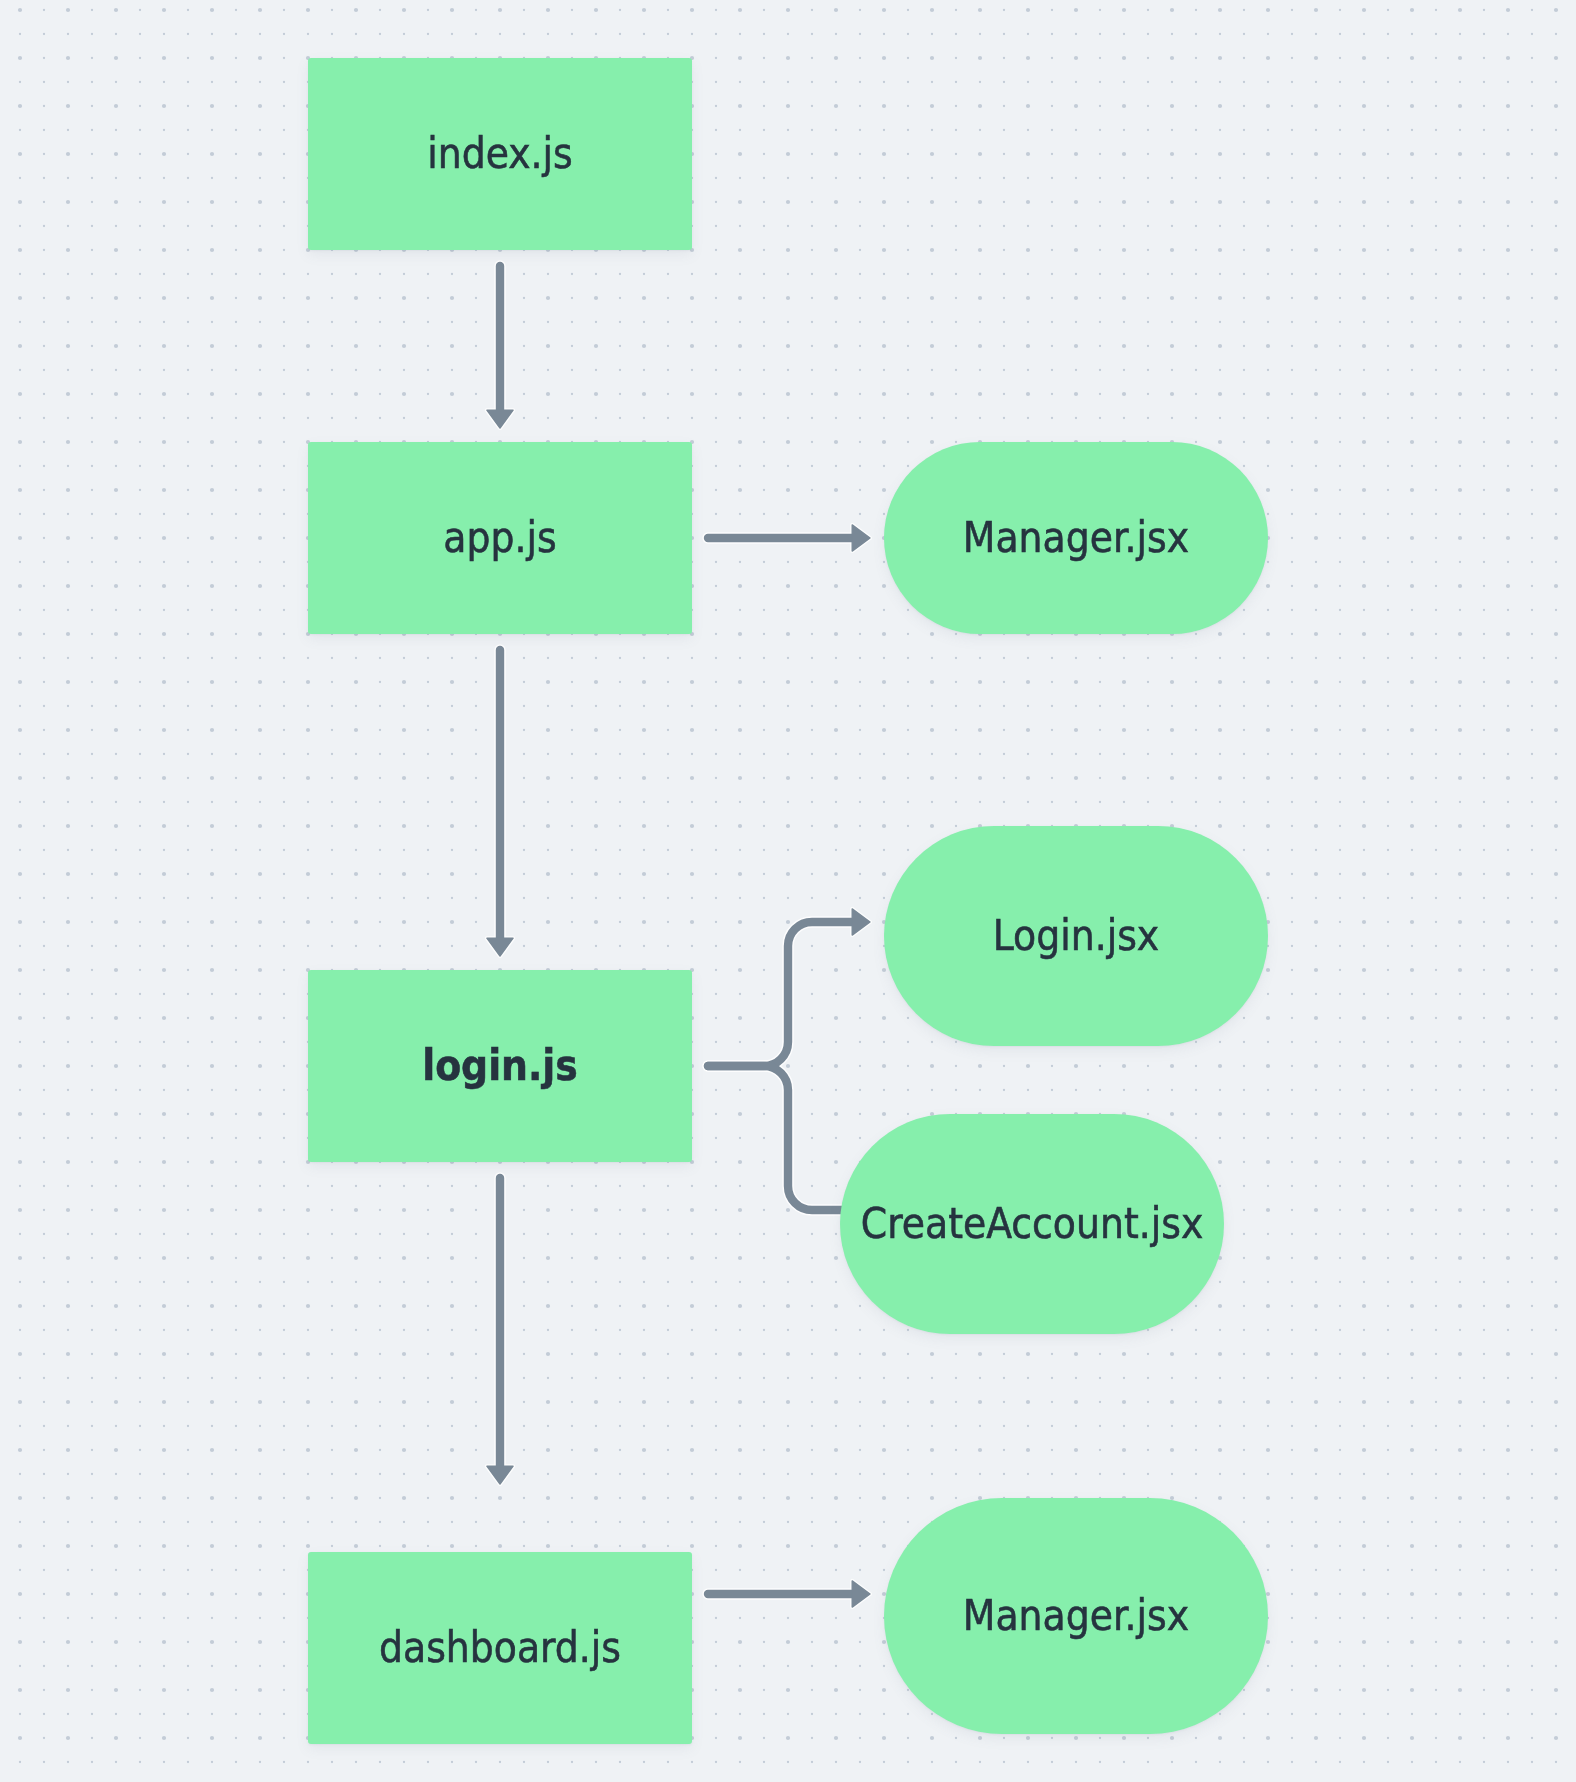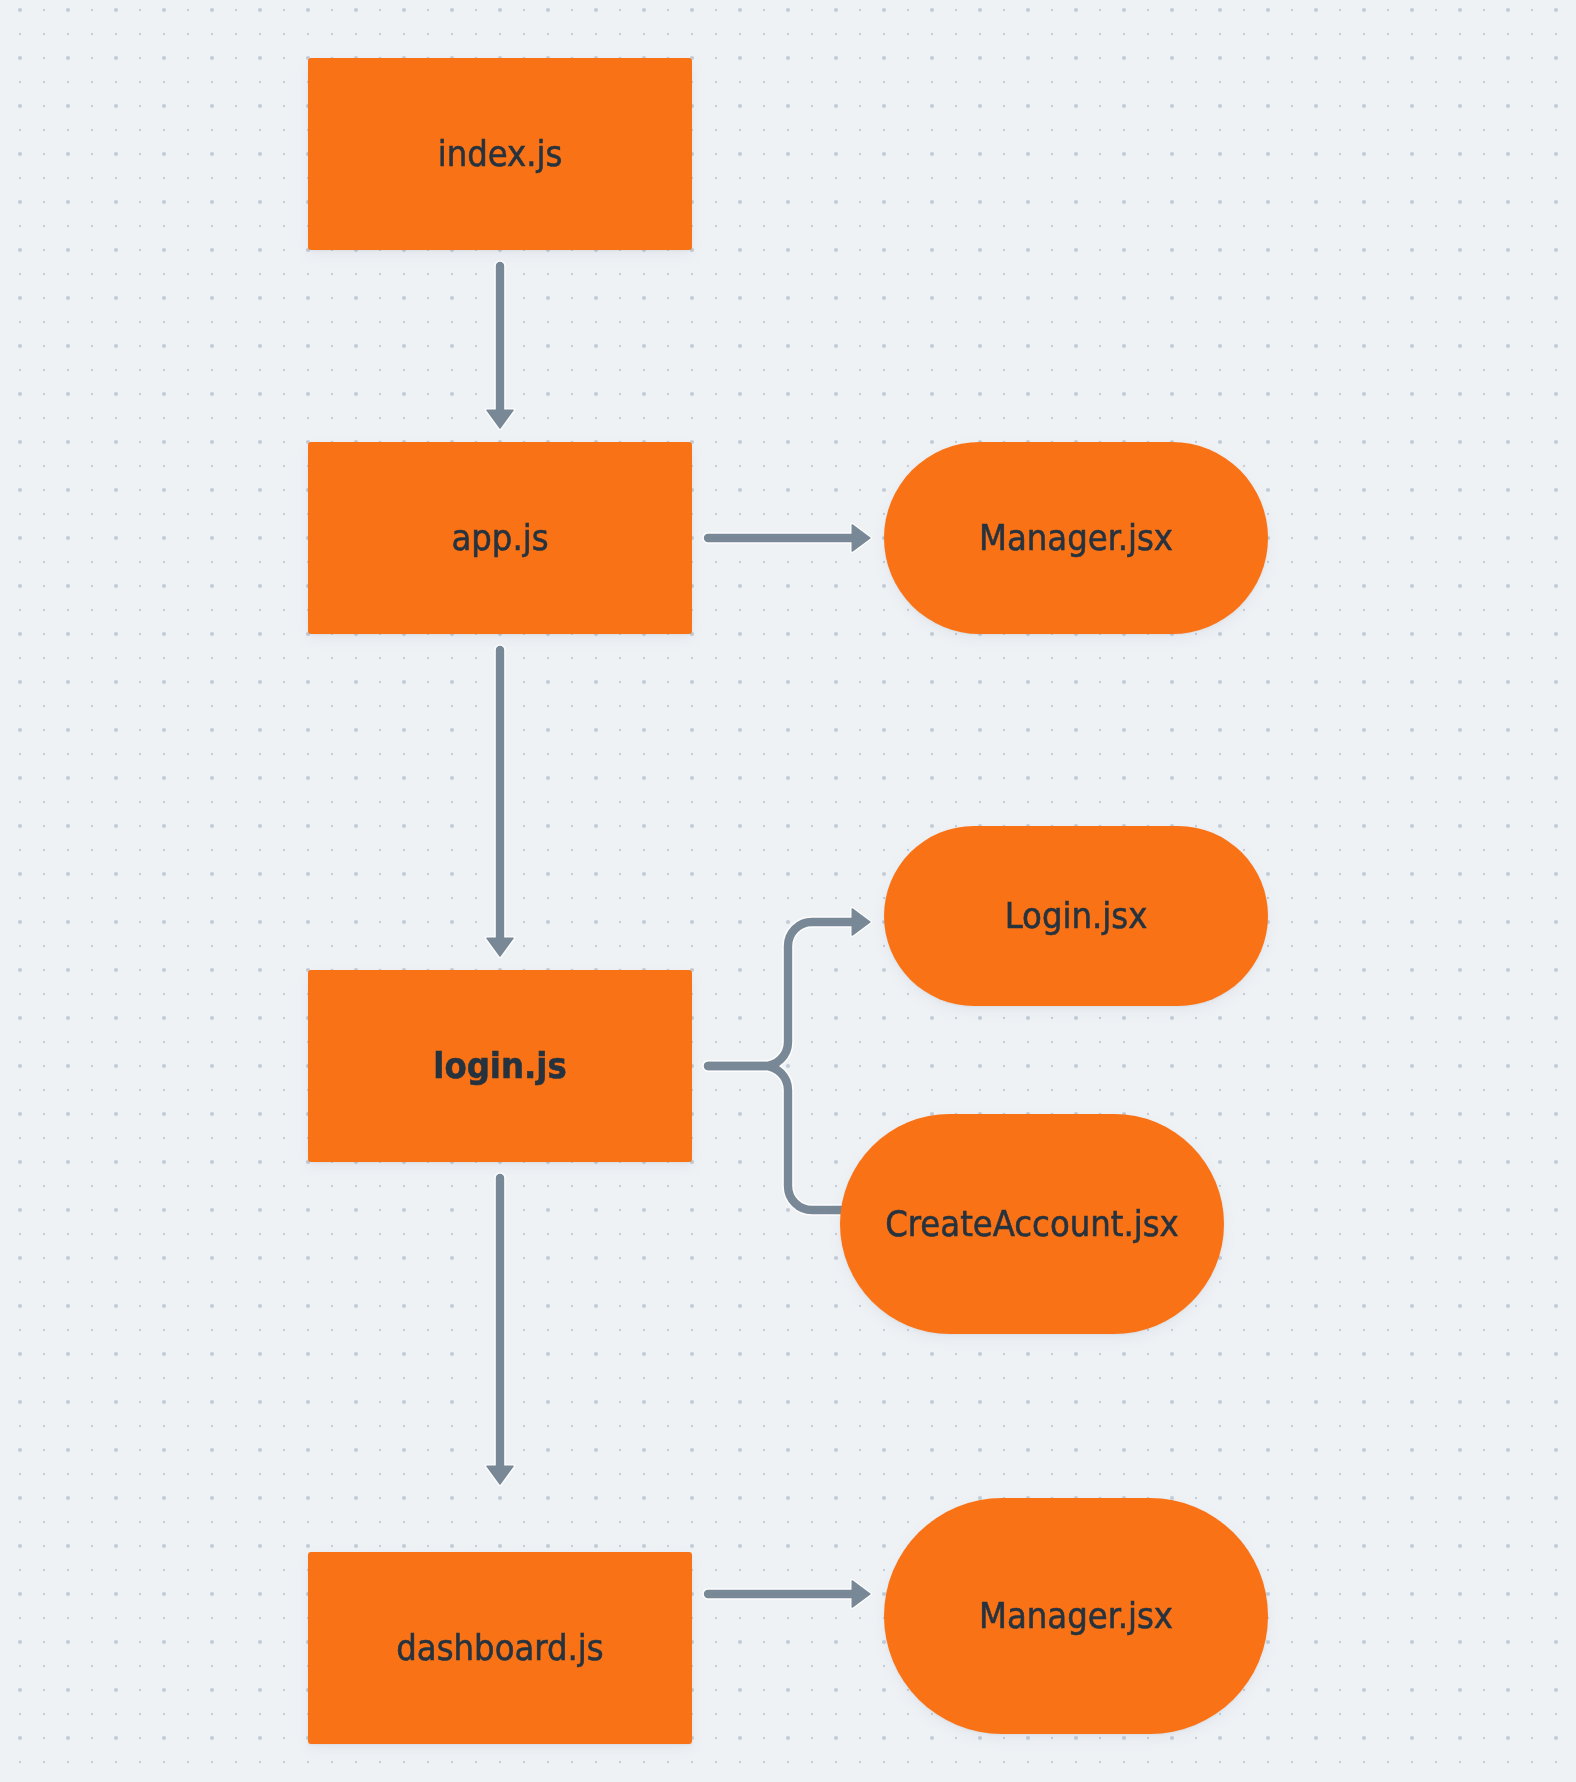--- a/index.html
+++ b/index.html
@@ -12,25 +12,25 @@
     overflow:hidden;
     position:relative;
     -webkit-font-smoothing:antialiased;
   }
   #canvas { position:absolute; left:0; top:0; width:1576px; height:1782px; }
   svg.dots { position:absolute; left:0; top:0; width:1576px; height:1782px; }
   .node {
     position:absolute;
     will-change:transform;
     transform:translateZ(0);
-    background:#f97316;
+    background:#86efac;
     display:flex; align-items:center; justify-content:center;
     box-shadow:0 1px 2px rgba(100,120,142,0.085), 0 5px 13px rgba(100,120,142,0.085);
     color:#26333f;
-    font-size:36px;
+    font-size:42px;
     line-height:1;
     white-space:nowrap;
     -webkit-text-stroke:0.55px #26333f;
   }
   .node.rect { border-radius:3px; }
   .node.pill { border-radius:9999px; }
   svg.links { position:absolute; left:0; top:0; width:1576px; height:1782px; }
   .link { fill:none; stroke:#798896; stroke-width:8.4; stroke-linecap:round; stroke-linejoin:round; }
   .link-halo { fill:none; stroke:#ffffff; stroke-width:11.4; stroke-linecap:round; stroke-linejoin:round; opacity:0.85; }
   .head { fill:#798896; stroke:#798896; stroke-width:1.4; stroke-linejoin:round; }
@@ -87,21 +87,21 @@
       </div>
       <div class="node rect" style="left: 308px; top: 442px; width: 384px; height: 192px;">
         <span>app.js</span>
       </div>
       <div class="node pill" style="left: 884px; top: 442px; width: 384px; height: 192px;">
         <span>Manager.jsx</span>
       </div>
       <div class="node rect" style="left: 308px; top: 970px; width: 384px; height: 192px; font-weight: bold;">
         <span>login.js</span>
       </div>
-      <div class="node pill" style="left: 884px; top: 826px; width: 384px; height: 180px;">
+      <div class="node pill" style="left: 884px; top: 826px; width: 384px; height: 220px;">
         <span>Login.jsx</span>
       </div>
       <div class="node pill" style="left: 840px; top: 1114px; width: 384px; height: 220px; align-items: center;">
         <span>CreateAccount.jsx</span>
       </div>
       <div class="node rect" style="left: 308px; top: 1552px; width: 384px; height: 192px;">
         <span>dashboard.js</span>
       </div>
       <div class="node pill" style="left: 884px; top: 1498px; width: 384px; height: 236px;">
         <span>Manager.jsx</span>

